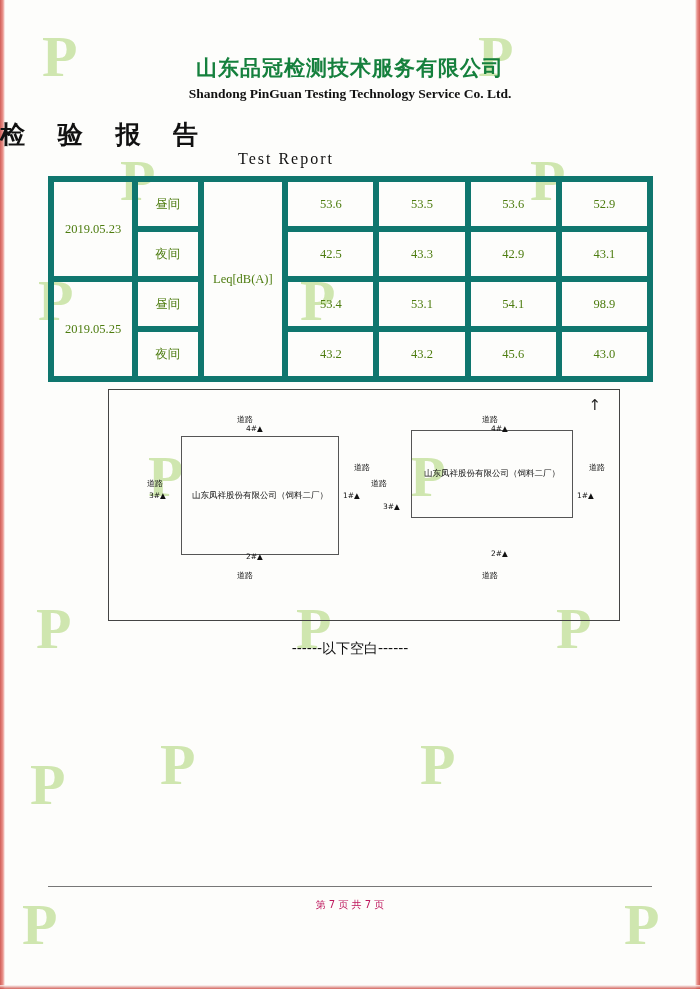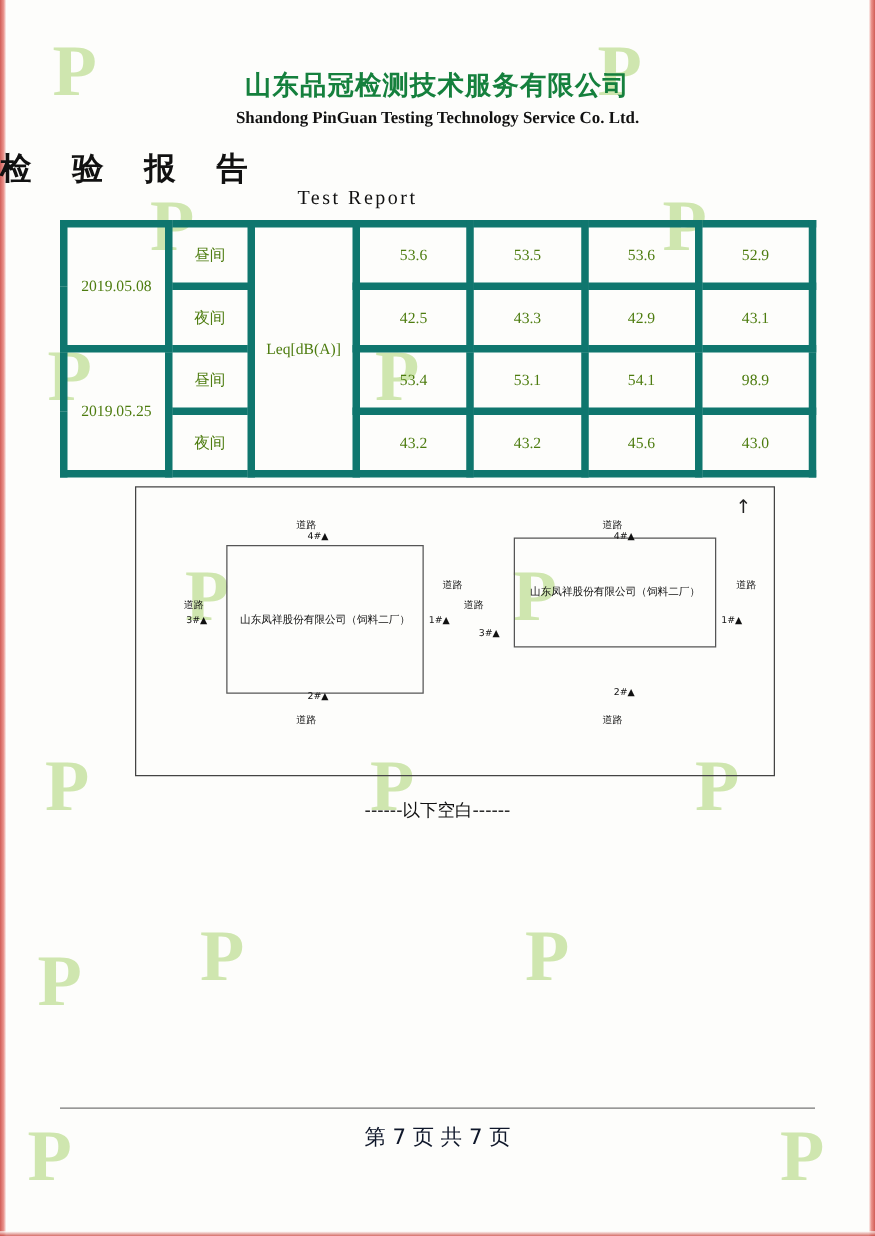--- a/index.html
+++ b/index.html
@@ -199,22 +199,22 @@
     height: 0;
     border-top: 1px solid #777;
   }
   .footer-page {
     position: absolute;
     left: 0;
     top: 898px;
     width: 700px;
     text-align: center;
     font-family: "DejaVu Sans", sans-serif;
-    font-size: 17px;
-    color: #0f172a;
+    font-size: 10px;
+    color: #be185d;
   }
 </style>
 </head>
 <body>
 
 <div class="page">
 
   <div class="scan-edge-left"></div>
   <div class="scan-edge-right"></div>
   <div class="scan-edge-bottom"></div>
@@ -237,21 +237,21 @@
   <div class="wm" style="left:624px; top:896px; font-size:58px;">P</div>
 
   <div class="title-cn">山东品冠检测技术服务有限公司</div>
   <div class="title-en">Shandong PinGuan Testing Technology Service Co. Ltd.</div>
   <div class="report-cn">检 验 报 告</div>
   <div class="report-en">Test Report</div>
 
   <table class="data">
     <tbody>
       <tr>
-        <td class="c-date" rowspan="2">2019.05.08</td>
+        <td class="c-date" rowspan="2">2019.05.23</td>
         <td class="c-period">昼间</td>
         <td class="c-unit" rowspan="4">Leq[dB(A)]</td>
         <td class="c-val">53.6</td>
         <td class="c-val">53.5</td>
         <td class="c-val">53.6</td>
         <td class="c-val">52.9</td>
       </tr>
       <tr>
         <td class="c-period">夜间</td>
         <td class="c-val">42.5</td>

